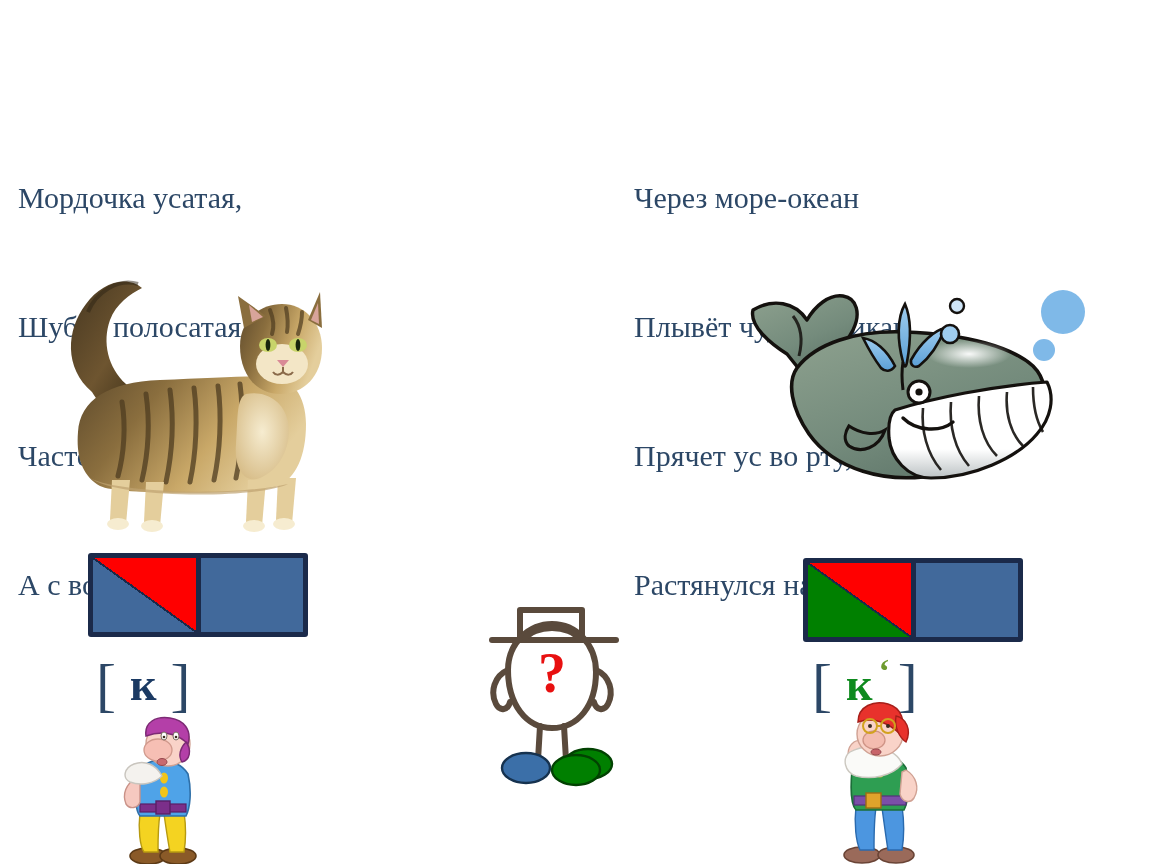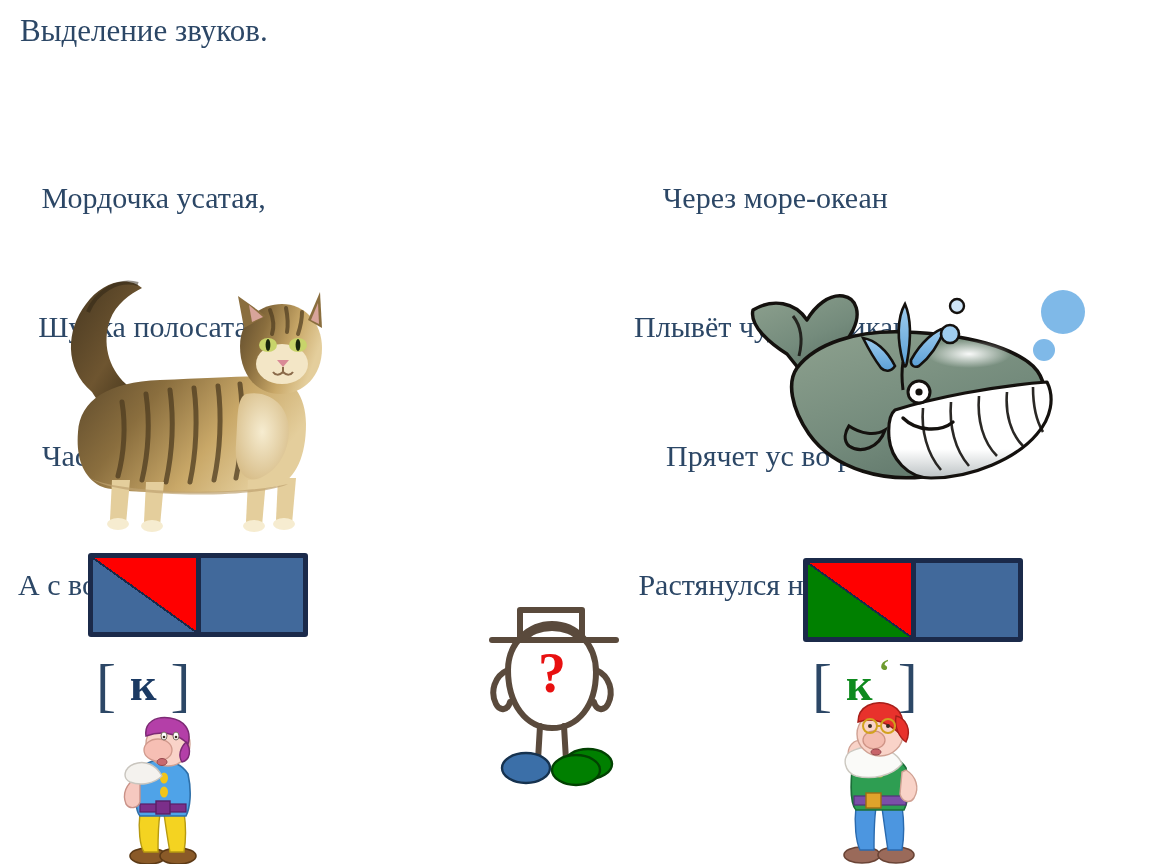--- a/index.html
+++ b/index.html
@@ -18,21 +18,21 @@
     font-size:31px;line-height:38px;
     color:#2C4766;white-space:pre;
   }
   .poem{
     position:absolute;
     font-size:30px;line-height:43px;
     color:#2C4766;white-space:pre;
   }
   .poem-left{left:18px;top:90px;}
   .poem-right{left:634px;top:90px;}
-  .poem .line{display:block;text-align:center;}
+  .poem .line{display:block;}
 
   
   .scheme{position:absolute;display:flex;
           border:5px solid #1B2A4A;border-radius:3px;
           box-sizing:border-box;background:#41699B;}
   .scheme-left{left:88px;top:553px;width:220px;height:84px;}
   .scheme-right{left:803px;top:558px;width:220px;height:84px;}
   .cell{flex:1 1 50%;position:relative;overflow:hidden;}
   .cell + .cell{border-left:5px solid #1B2A4A;}
   .cell.solid-blue{background:#41699B;}
@@ -70,21 +70,20 @@
   .whale{left:745px;top:282px;width:345px;height:215px;}
   .dwarf-left{left:112px;top:716px;width:104px;height:148px;}
   .dwarf-right{left:824px;top:700px;width:110px;height:164px;}
   .question-man{left:478px;top:604px;width:165px;height:190px;}
 </style>
 </head>
 <body>
 
 <div class="slide">
 
-  <div class="title">Выделение звуков.</div>
 
   <div class="poem poem-left">
     <span class="line">Мордочка усатая,</span>
     <span class="line">Шубка полосатая,</span>
     <span class="line">Часто умывается,</span>
     <span class="line">А с водой не знается.</span>
   </div>
 
   <div class="poem poem-right">
     <span class="line">Через море-океан</span>

